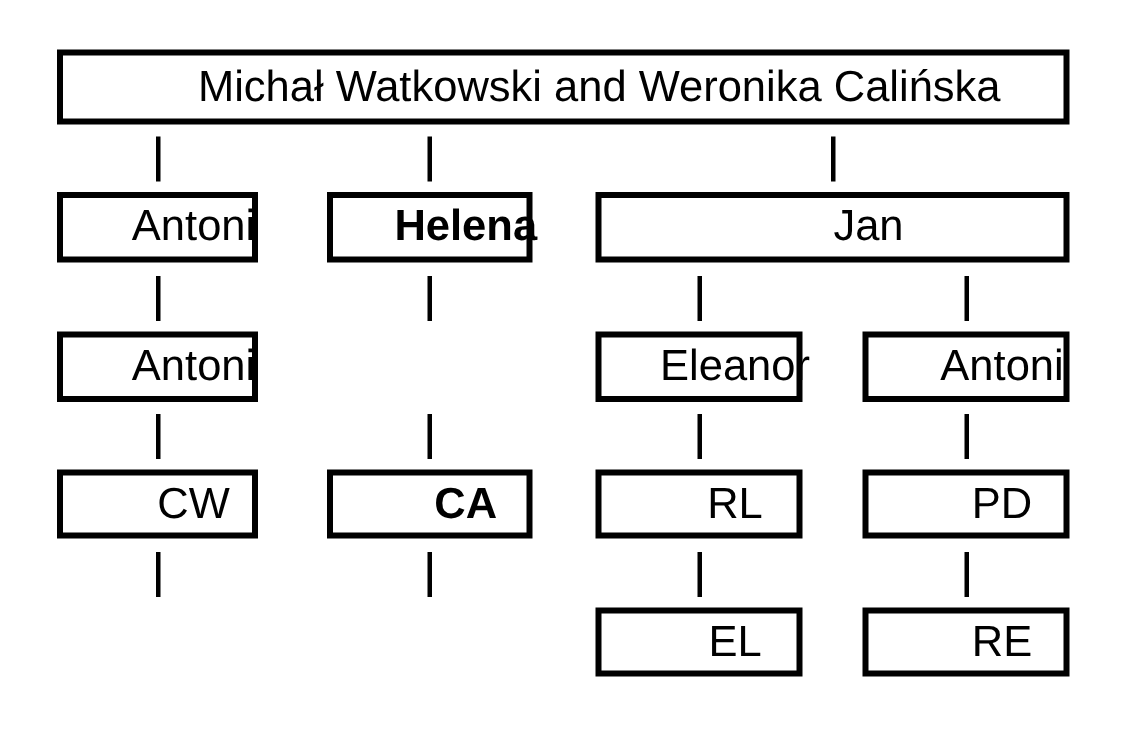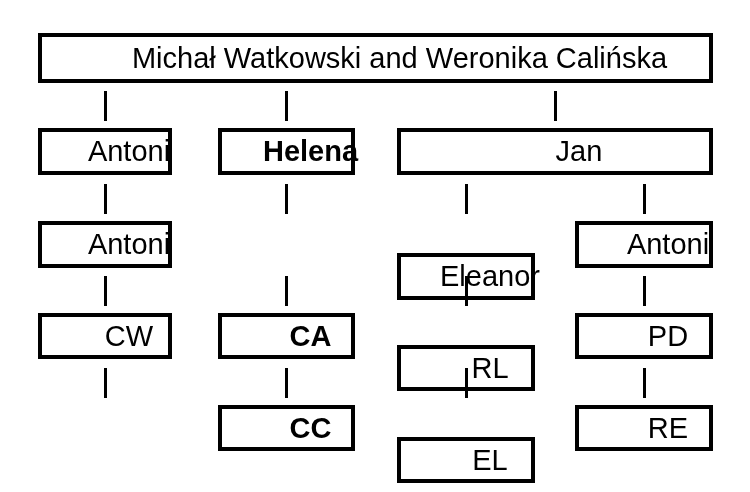--- a/index.html
+++ b/index.html
@@ -37,21 +37,21 @@
   }
   
   .r1 { top: 33px;  height: 50px; }
   .r2 { top: 128px; height: 47px; }
   .r3 { top: 221px; height: 47px; }
   .r4 { top: 313px; height: 46px; }
   .r5 { top: 405px; height: 46px; }
   
   .c1     { left: 38px;  width: 134px; text-align: right; }
   .c2     { left: 218px; width: 137px; font-weight: bold; }
-  .c3     { left: 397px; width: 138px; margin-top: 32px; }
+  .c3     { left: 397px; width: 138px; }
   .c4     { left: 575px; width: 138px; }
   .full   { left: 38px;  width: 675px; }
   .span34 { left: 397px; width: 316px; }
 </style>
 </head>
 <body>
 
 <div class="canvas">
 
   <div class="node r1 full">Michał Watkowski and Weronika Calińska</div>
@@ -81,17 +81,16 @@
   <div class="node r4 c1">CW</div>
   <div class="node r4 c2">CA</div>
   <div class="node r4 c3">RL</div>
   <div class="node r4 c4">PD</div>
 
   <div class="vline" style="left:104px; top:368px;"></div>
   <div class="vline" style="left:285px; top:368px;"></div>
   <div class="vline" style="left:465px; top:368px;"></div>
   <div class="vline" style="left:643px; top:368px;"></div>
 
-  <div class="node r5 c2">CC</div>
   <div class="node r5 c3">EL</div>
   <div class="node r5 c4">RE</div>
 
 </div>
 
 </body></html>

